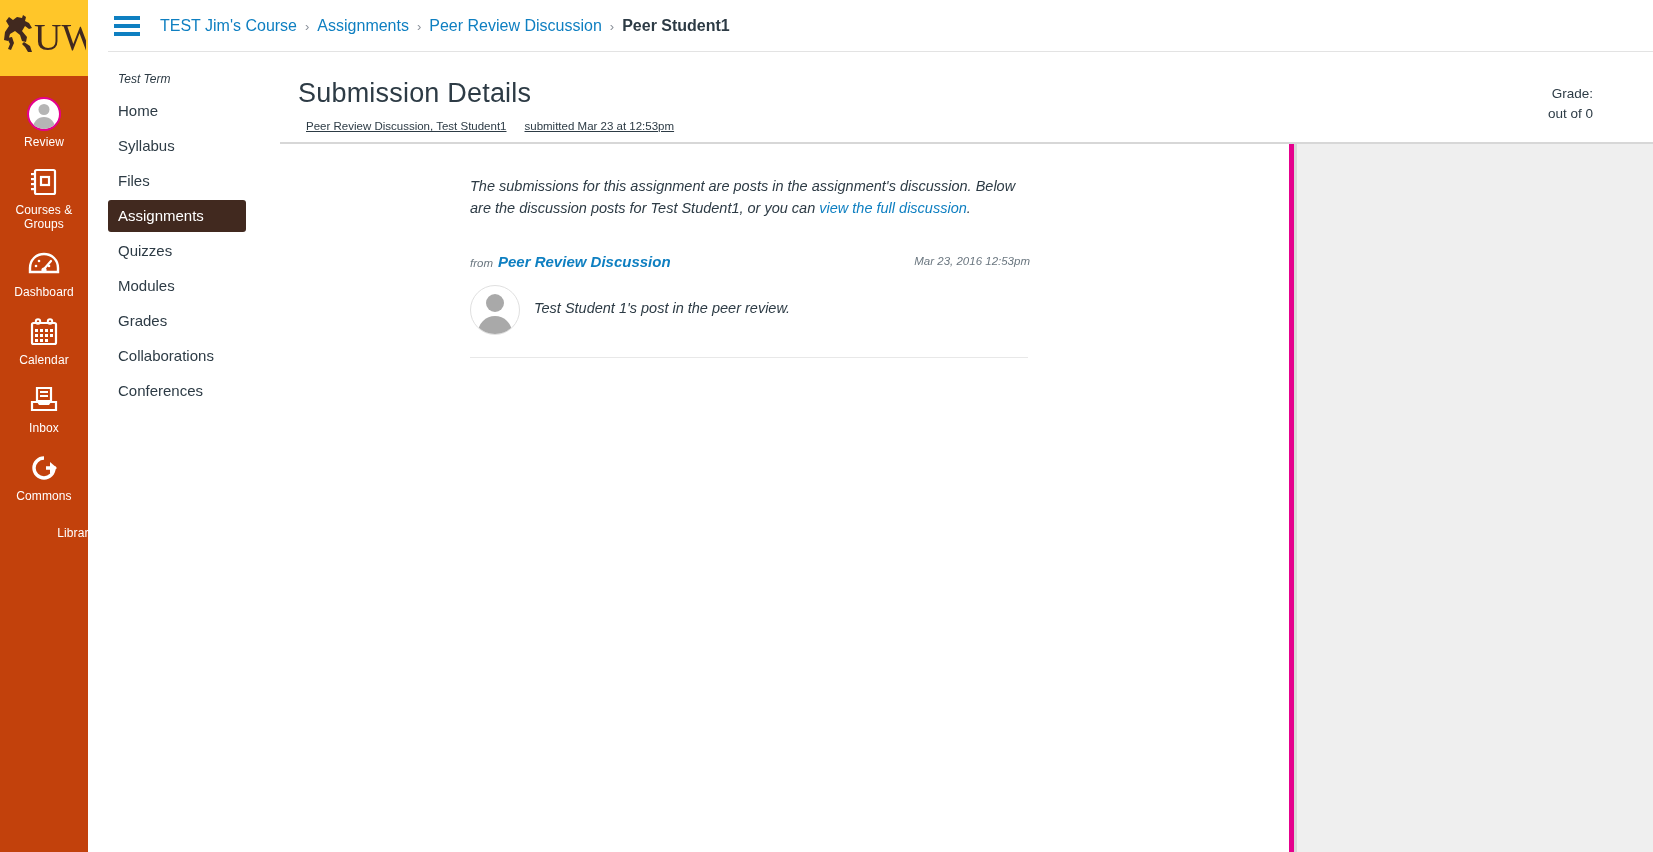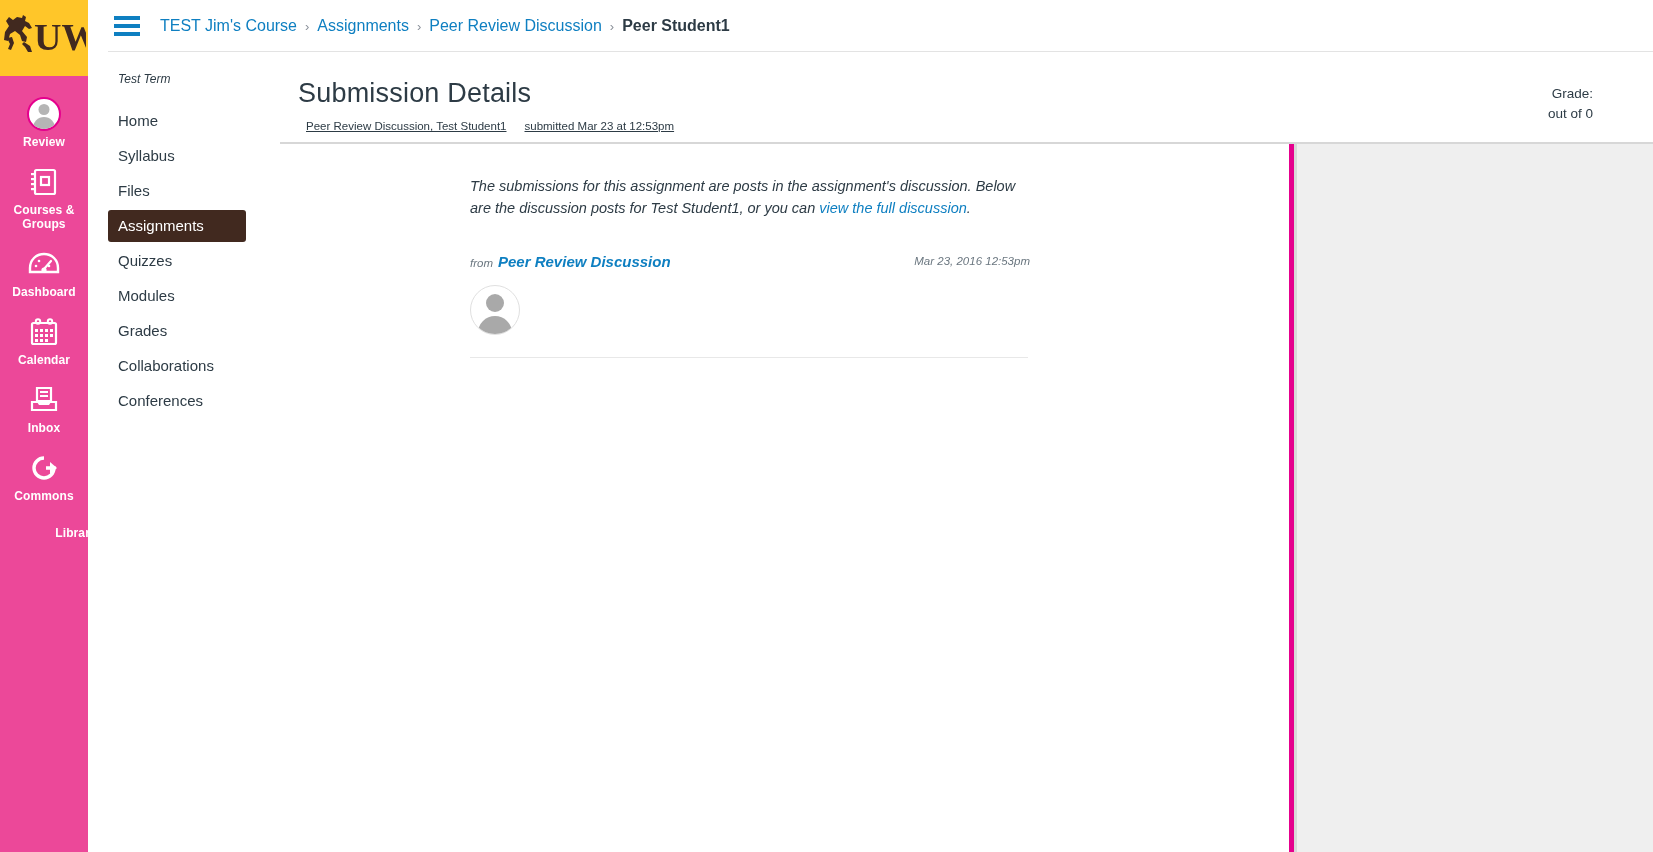--- a/index.html
+++ b/index.html
@@ -11,23 +11,22 @@
     font-family: "Liberation Sans", sans-serif;
     -webkit-font-smoothing: antialiased;
   }
 
   #app { position: relative; width: 1653px; height: 852px; }
 
   
   #global-nav {
     position: absolute; left: 0; top: 0;
     width: 88px; height: 852px;
-    background: #ec4899;
+    background: #c2410c;
     color: #ffffff;
-    font-weight: bold;
   }
   .brand-block {
     width: 88px; height: 76px;
     background: #ffc629;
     display: flex; align-items: center; justify-content: center;
     overflow: hidden;
   }
   .brand-block svg { display: block; }
 
   .gnav-list { padding-top: 14px; }
@@ -104,21 +103,21 @@
     color: #8a9099; margin: 0 8px; font-size: 13px;
   }
 
   
   #course-nav {
     position: absolute; left: 108px; top: 72px;
     width: 160px;
   }
   .term-label {
     font-size: 12px; font-style: italic; color: #2d3b45;
-    padding-left: 10px; margin-bottom: 19px;
+    padding-left: 10px; margin-bottom: 9px;
   }
   .cnav-item {
     display: block;
     font-size: 15px;
     line-height: 18px;
     color: #2d3b45;
     text-decoration: none;
     padding: 7px 10px 7px 10px;
     margin-bottom: 3px;
     border-radius: 3px;
@@ -417,20 +416,21 @@
           <div class="entry-head">
             <span class="entry-from">from</span>
             <a class="entry-topic" href="#">Peer Review Discussion</a>
             <span class="entry-date">Mar 23, 2016 12:53pm</span>
           </div>
           <div class="entry-row">
             <div class="post-avatar">
               <span class="head"></span>
                 <span class="body"></span>
             </div>
+            <div class="post-text">Test Student 1's post in the peer review.</div>
           </div>
         </div>
 
       </div>
     </div>
 
   </main>
 </div>
 
 </body></html>

